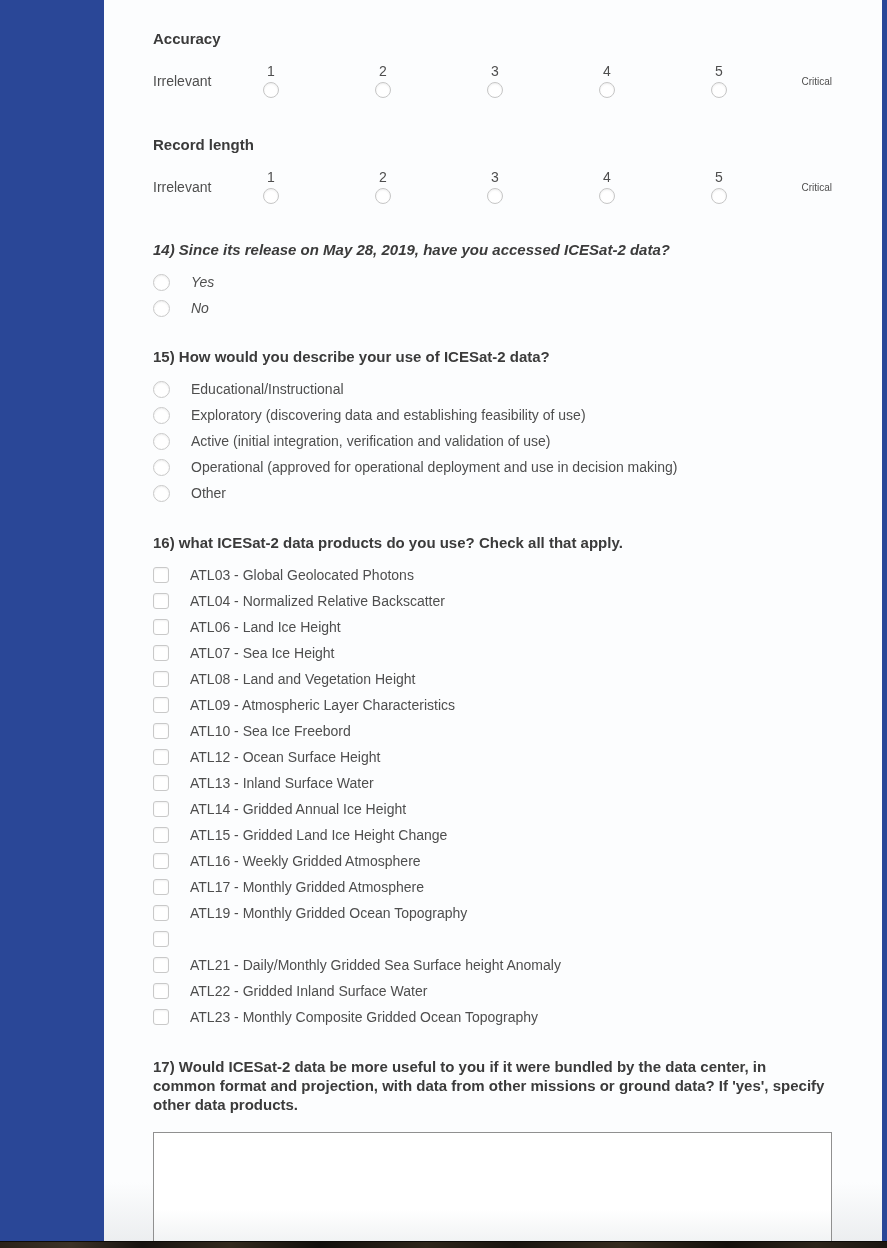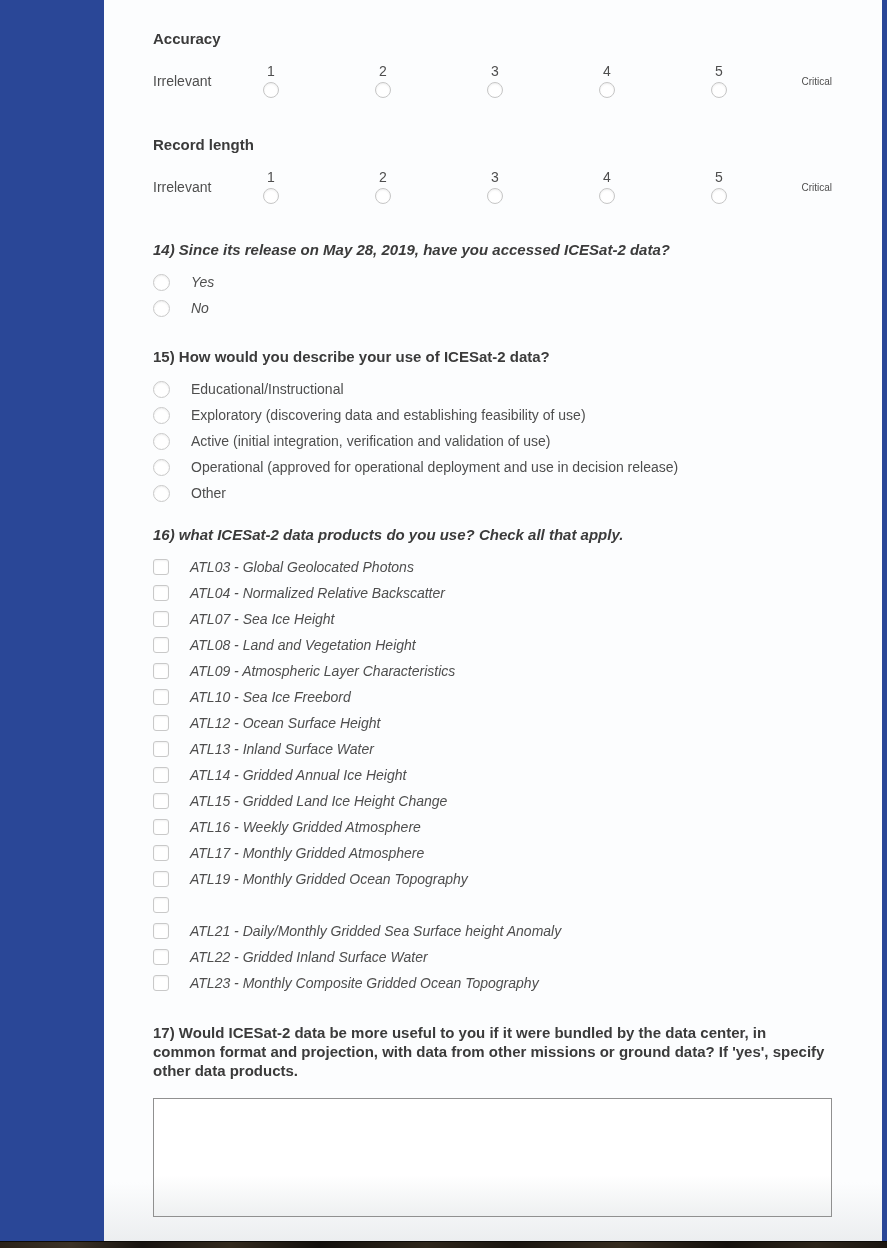--- a/index.html
+++ b/index.html
@@ -54,21 +54,21 @@
   .radio-circle {
     width: 16px; height: 16px; border-radius: 50%;
     border: 1px solid #c6c6c6; background: #fff;
     box-shadow: inset 0 1px 2px rgba(0,0,0,0.07);
     cursor: pointer;
   }
   
   .question .q-title { margin-bottom: 10px; }
   .q14 { margin-top: 36px; font-style: italic; }
   .q15 { margin-top: 26px; }
-  .q16 { margin-top: 19px; font-style: italic; }
+  .q16 { margin-top: 27px; }
   .q17 { margin-top: 27px; }
   .option-row {
     display: flex; align-items: center; gap: 21px;
     height: 26px; cursor: pointer;
   }
   .option-radio {
     width: 17px; height: 17px; border-radius: 50%;
     border: 1px solid #c9c9c9; background: #fff;
     box-shadow: inset 0 1px 2px rgba(0,0,0,0.07);
     flex: 0 0 auto; cursor: pointer;
@@ -189,21 +189,21 @@
             <span class="option-label">Exploratory (discovering data and establishing feasibility of use)</span>
           </div>
 
           <div class="option-row">
             <span class="option-radio"></span>
             <span class="option-label">Active (initial integration, verification and validation of use)</span>
           </div>
 
           <div class="option-row">
             <span class="option-radio"></span>
-            <span class="option-label">Operational (approved for operational deployment and use in decision release)</span>
+            <span class="option-label">Operational (approved for operational deployment and use in decision making)</span>
           </div>
 
           <div class="option-row">
             <span class="option-radio"></span>
             <span class="option-label">Other</span>
           </div>
         </div>
     </div>
 
     <div class="question q16">
@@ -213,20 +213,24 @@
           <div class="option-row">
             <span class="option-checkbox"></span>
             <span class="option-label">ATL03 - Global Geolocated Photons</span>
           </div>
 
           <div class="option-row">
             <span class="option-checkbox"></span>
             <span class="option-label">ATL04 - Normalized Relative Backscatter</span>
           </div>
 
+          <div class="option-row">
+            <span class="option-checkbox"></span>
+            <span class="option-label">ATL06 - Land Ice Height</span>
+          </div>
 
           <div class="option-row">
             <span class="option-checkbox"></span>
             <span class="option-label">ATL07 - Sea Ice Height</span>
           </div>
 
           <div class="option-row">
             <span class="option-checkbox"></span>
             <span class="option-label">ATL08 - Land and Vegetation Height</span>
           </div>

